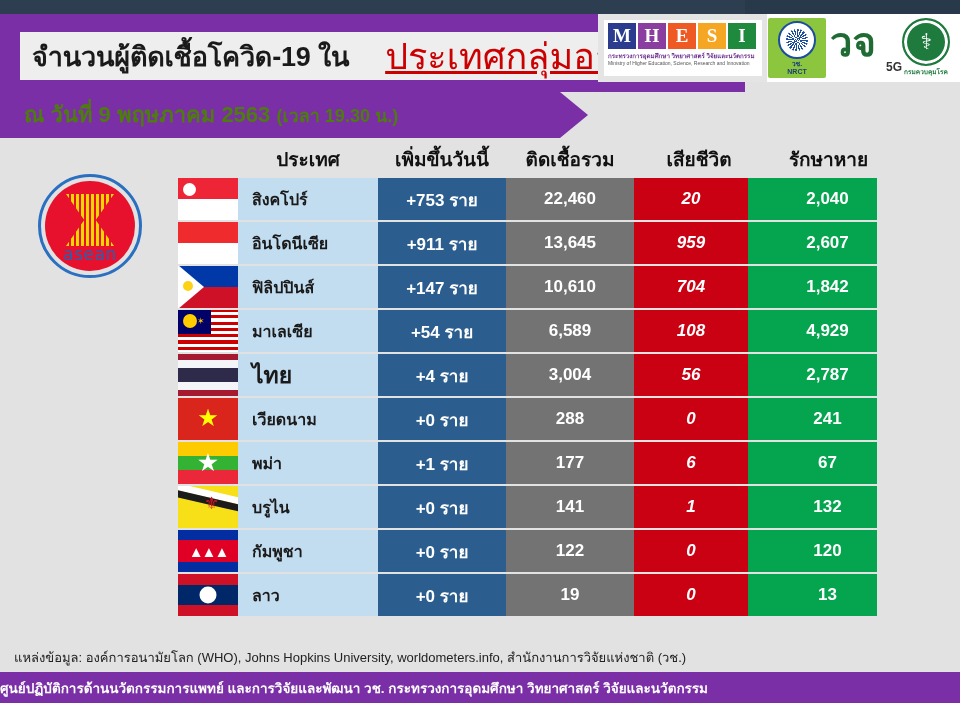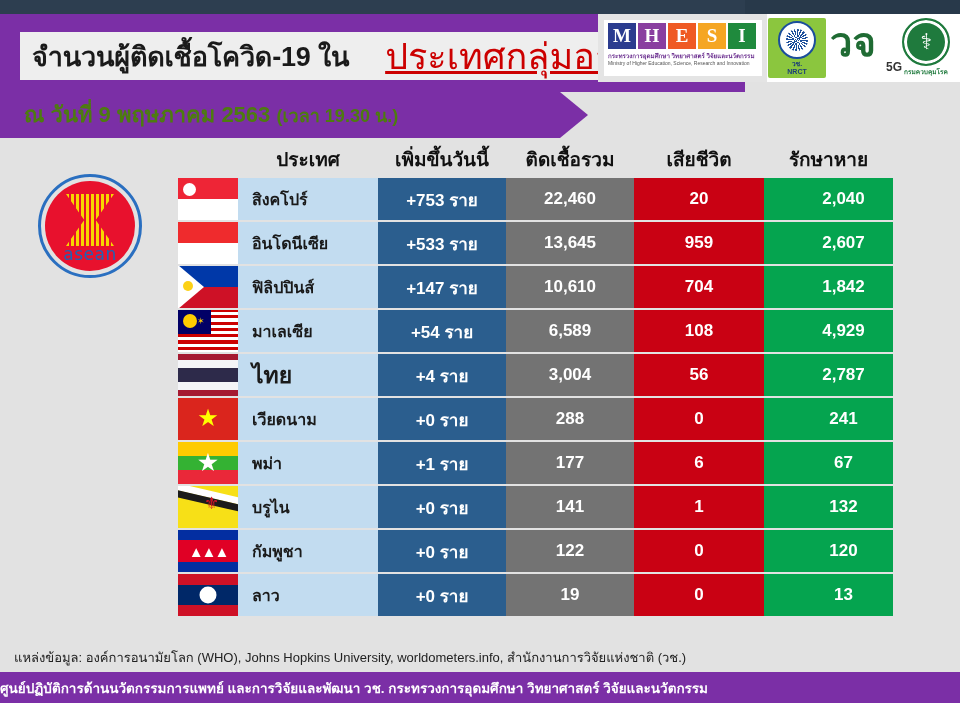--- a/index.html
+++ b/index.html
@@ -80,21 +80,21 @@
 
   .row{position:relative;height:42px;margin-bottom:2px;display:flex;}
   .cell{display:flex;align-items:center;justify-content:center;
     font-size:17px;font-weight:bold;color:#ffffff;box-sizing:border-box;}
   .c-flag{width:60px;position:relative;overflow:hidden;background:#ffffff;}
   .c-name{width:140px;background:#c2dcf0;color:#1a1a1a;font-weight:bold;
     font-size:16px;justify-content:flex-start;padding-left:14px;}
   .c-name.big{font-size:23px;}
   .c-new{width:128px;background:#2b5e8e;}
   .c-total{width:128px;background:#737373;}
-  .c-death{width:130px;background:#c90113;}
+  .c-death{width:114px;background:#c90113;font-style:italic;}
   .c-recov{width:129px;background:#05a44f;padding-left:30px;}
 
   
   .flag{position:absolute;left:0;top:-1px;width:60px;height:44px;}
   .f-sg{background:linear-gradient(#ee2536 50%,#ffffff 50%);}
   .f-sg .moon{position:absolute;left:5px;top:6px;width:13px;height:13px;border-radius:50%;
     background:#fff;box-shadow:4px 0 0 -1px #ee2536;}
   .f-id{background:linear-gradient(#ef2b2d 50%,#ffffff 50%);}
   .f-ph{background:linear-gradient(#0038a8 50%,#ce1126 50%);}
   .f-ph:after{content:"";position:absolute;left:0;top:0;width:0;height:0;
@@ -217,21 +217,21 @@
     <div class="cell c-total">22,460</div>
     <div class="cell c-death">20</div>
     <div class="cell c-recov">2,040</div>
   </div>
 
   <div class="row">
     <div class="cell c-flag">
       <div class="flag f-id"></div>
     </div>
     <div class="cell c-name">อินโดนีเซีย</div>
-    <div class="cell c-new">+533 ราย</div>
+    <div class="cell c-new">+911 ราย</div>
     <div class="cell c-total">13,645</div>
     <div class="cell c-death">959</div>
     <div class="cell c-recov">2,607</div>
   </div>
 
   <div class="row">
     <div class="cell c-flag">
       <div class="flag f-ph">
           <div class="sun"></div>
         </div>

